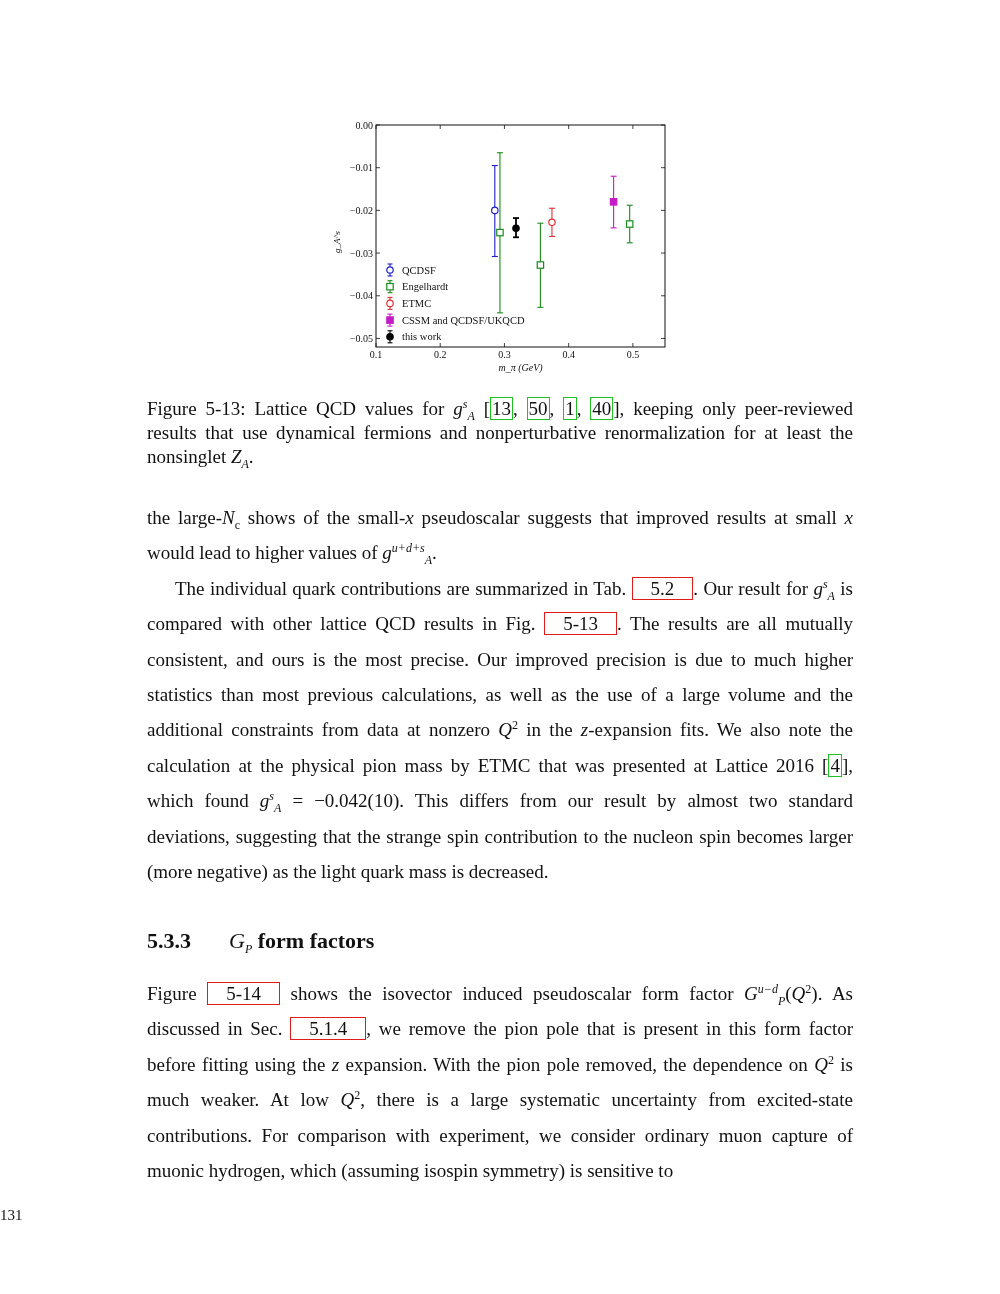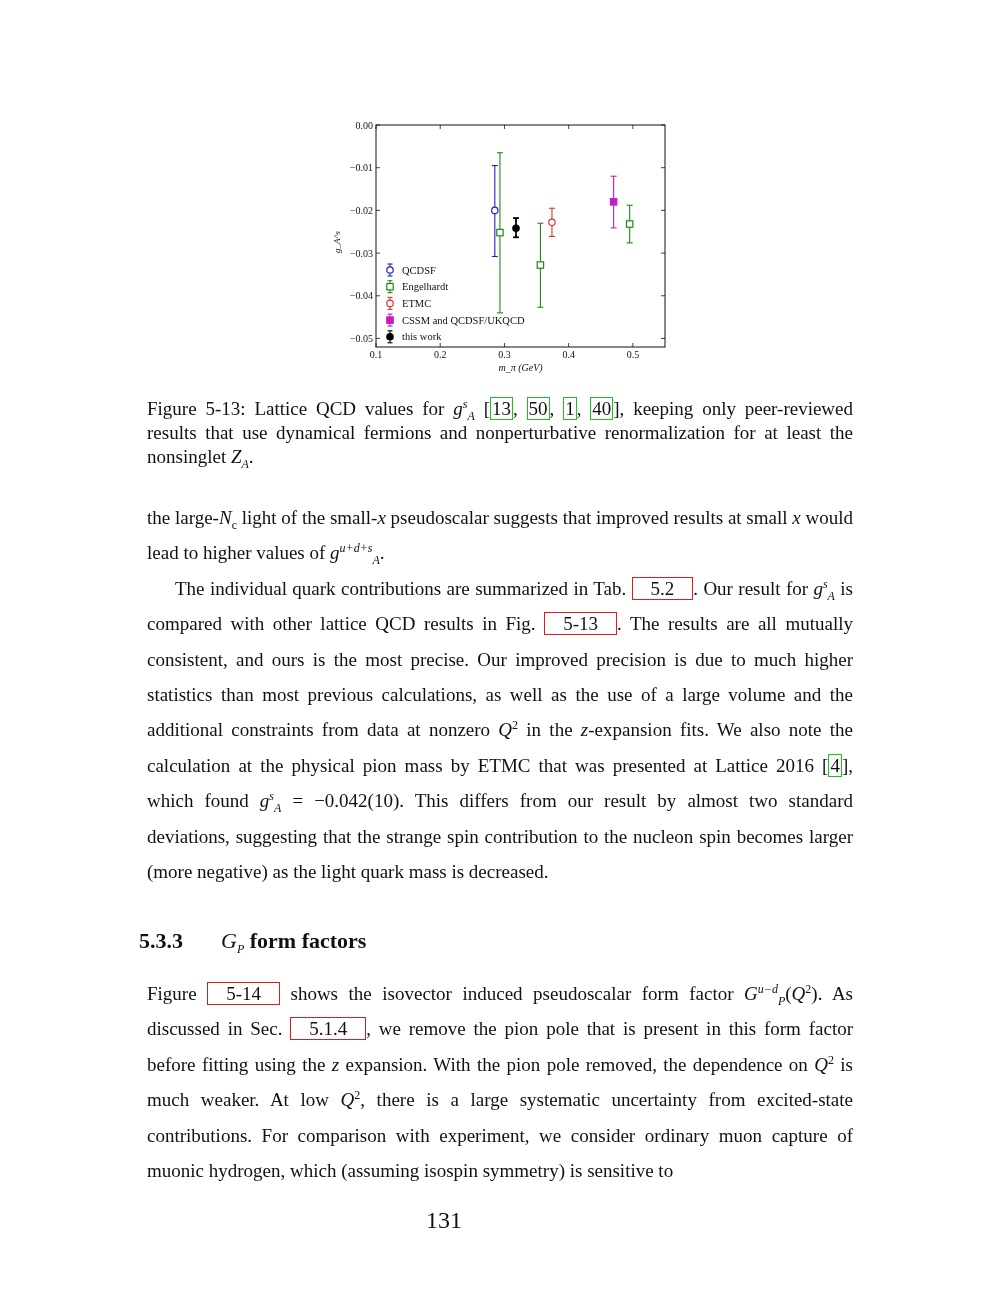--- a/index.html
+++ b/index.html
@@ -11,25 +11,25 @@
     .caption { position: absolute; left: 147px; top: 397px; width: 706px;
                font-size: 19px; line-height: 24px; text-align: justify; }
     .para { position: absolute; left: 147px; width: 706px; font-size: 19px;
             line-height: 35.4px; text-align: justify; }
     .para p { margin: 0; }
     .para p.indent { text-indent: 28px; }
     .cite-g { border: 1.5px solid #22c122; padding: 0 1px; }
     .cite-r { border: 1.5px solid #e01b1b; padding: 0 18px; }
     i.m { font-style: italic; }
     sub, sup { font-size: 12px; line-height: 0; }
-    .sec-heading { position: absolute; left: 139px; top: 928px; font-size: 22px;
+    .sec-heading { position: absolute; left: 147px; top: 928px; font-size: 22px;
                    font-weight: bold; }
     .sec-heading .num { display: inline-block; width: 82px; }
     .page-num { position: absolute; left: 0; width: 888px; top: 1207px;
-                text-align: center; font-size: 24px; }
+                text-align: left; font-size: 15px; }
   </style>
 </head>
 <body>
 
 <div id="chart-wrap">
   <svg id="chart-svg" viewBox="0 0 370 270">
     <g id="axes-layer">
         <rect x="56" y="15" width="289" height="222" fill="none" stroke="#111" stroke-width="1"></rect>
         <line x1="56" y1="237" x2="56" y2="233" stroke="#111" stroke-width="0.8"></line>
         <line x1="56" y1="15" x2="56" y2="19" stroke="#111" stroke-width="0.8"></line>
@@ -143,21 +143,21 @@
           <circle cx="70" cy="226.8" r="3.2" fill="#000000" stroke="#000000" stroke-width="1.2"></circle>
           <text x="82" y="230.3" font-size="10.5">this work</text>
         </g>
       </g>
   </svg>
 </div>
 
 <div class="caption"><span>Figure 5-13: Lattice QCD values for </span><i class="m"><span>g</span><sup>s</sup><sub>A</sub></i><span> [</span><span class="cite-g">13</span>, <span class="cite-g">50</span>, <span class="cite-g">1</span>, <span class="cite-g">40</span><span>]</span><span>, keeping only peer-reviewed results that use dynamical fermions and nonperturbative renormalization for at least the nonsinglet </span><i class="m"><span>Z</span><sub>A</sub></i><span>.</span></div>
 
 <div class="para" style="top: 500px;">
-  <p><span>the large-</span><i class="m">N</i><sub>c</sub><span> light of the small-</span><i class="m">x</i><span> pseudoscalar suggests that improved results at small </span><i class="m">x</i><span> would lead to higher values of </span><i class="m"><span>g</span><sup>u+d+s</sup><sub>A</sub></i><span>.</span></p>
+  <p><span>the large-</span><i class="m">N</i><sub>c</sub><span> shows of the small-</span><i class="m">x</i><span> pseudoscalar suggests that improved results at small </span><i class="m">x</i><span> would lead to higher values of </span><i class="m"><span>g</span><sup>u+d+s</sup><sub>A</sub></i><span>.</span></p>
   <p class="indent"><span>The individual quark contributions are summarized in Tab. </span><span class="cite-r">5.2</span><span>. Our result for </span><i class="m"><span>g</span><sup>s</sup><sub>A</sub></i><span> is compared with other lattice QCD results in Fig. </span><span class="cite-r">5-13</span><span>. The results are all mutually consistent, and ours is the most precise. Our improved precision is due to much higher statistics than most previous calculations, as well as the use of a large volume and the additional constraints from data at nonzero </span><i class="m">Q</i><sup>2</sup><span> in the </span><i class="m">z</i><span>-expansion fits. We also note the calculation at the physical pion mass by ETMC that was presented at Lattice 2016 [</span><span class="cite-g">4</span><span>], which found </span><i class="m"><span>g</span><sup>s</sup><sub>A</sub></i><span> = −0.042(10). This differs from our result by almost two standard deviations, suggesting that the strange spin contribution to the nucleon spin becomes larger (more negative) as the light quark mass is decreased.</span></p>
 </div>
 
 <div class="sec-heading"><span class="num">5.3.3</span><i class="m" style="font-weight:normal"><span>G</span><sub>P</sub></i><span> form factors</span></div>
 
 <div class="para" style="top: 976px; font-family: Liberation Serif, serif;">
   <p><span>Figure </span><span class="cite-r">5-14</span><span> shows the isovector induced pseudoscalar form factor </span><i class="m"><span>G</span><sup>u−d</sup><sub>P</sub></i><span>(</span><i class="m">Q</i><sup>2</sup><span>). As discussed in Sec. </span><span class="cite-r">5.1.4</span><span>, we remove the pion pole that is present in this form factor before fitting using the </span><i class="m">z</i><span> expansion. With the pion pole removed, the dependence on </span><i class="m">Q</i><sup>2</sup><span> is much weaker. At low </span><i class="m">Q</i><sup>2</sup><span>, there is a large systematic uncertainty from excited-state contributions. For comparison with experiment, we consider ordinary muon capture of muonic hydrogen, which (assuming isospin symmetry) is sensitive to</span></p>
 </div>
 
 <div class="page-num">131</div>

